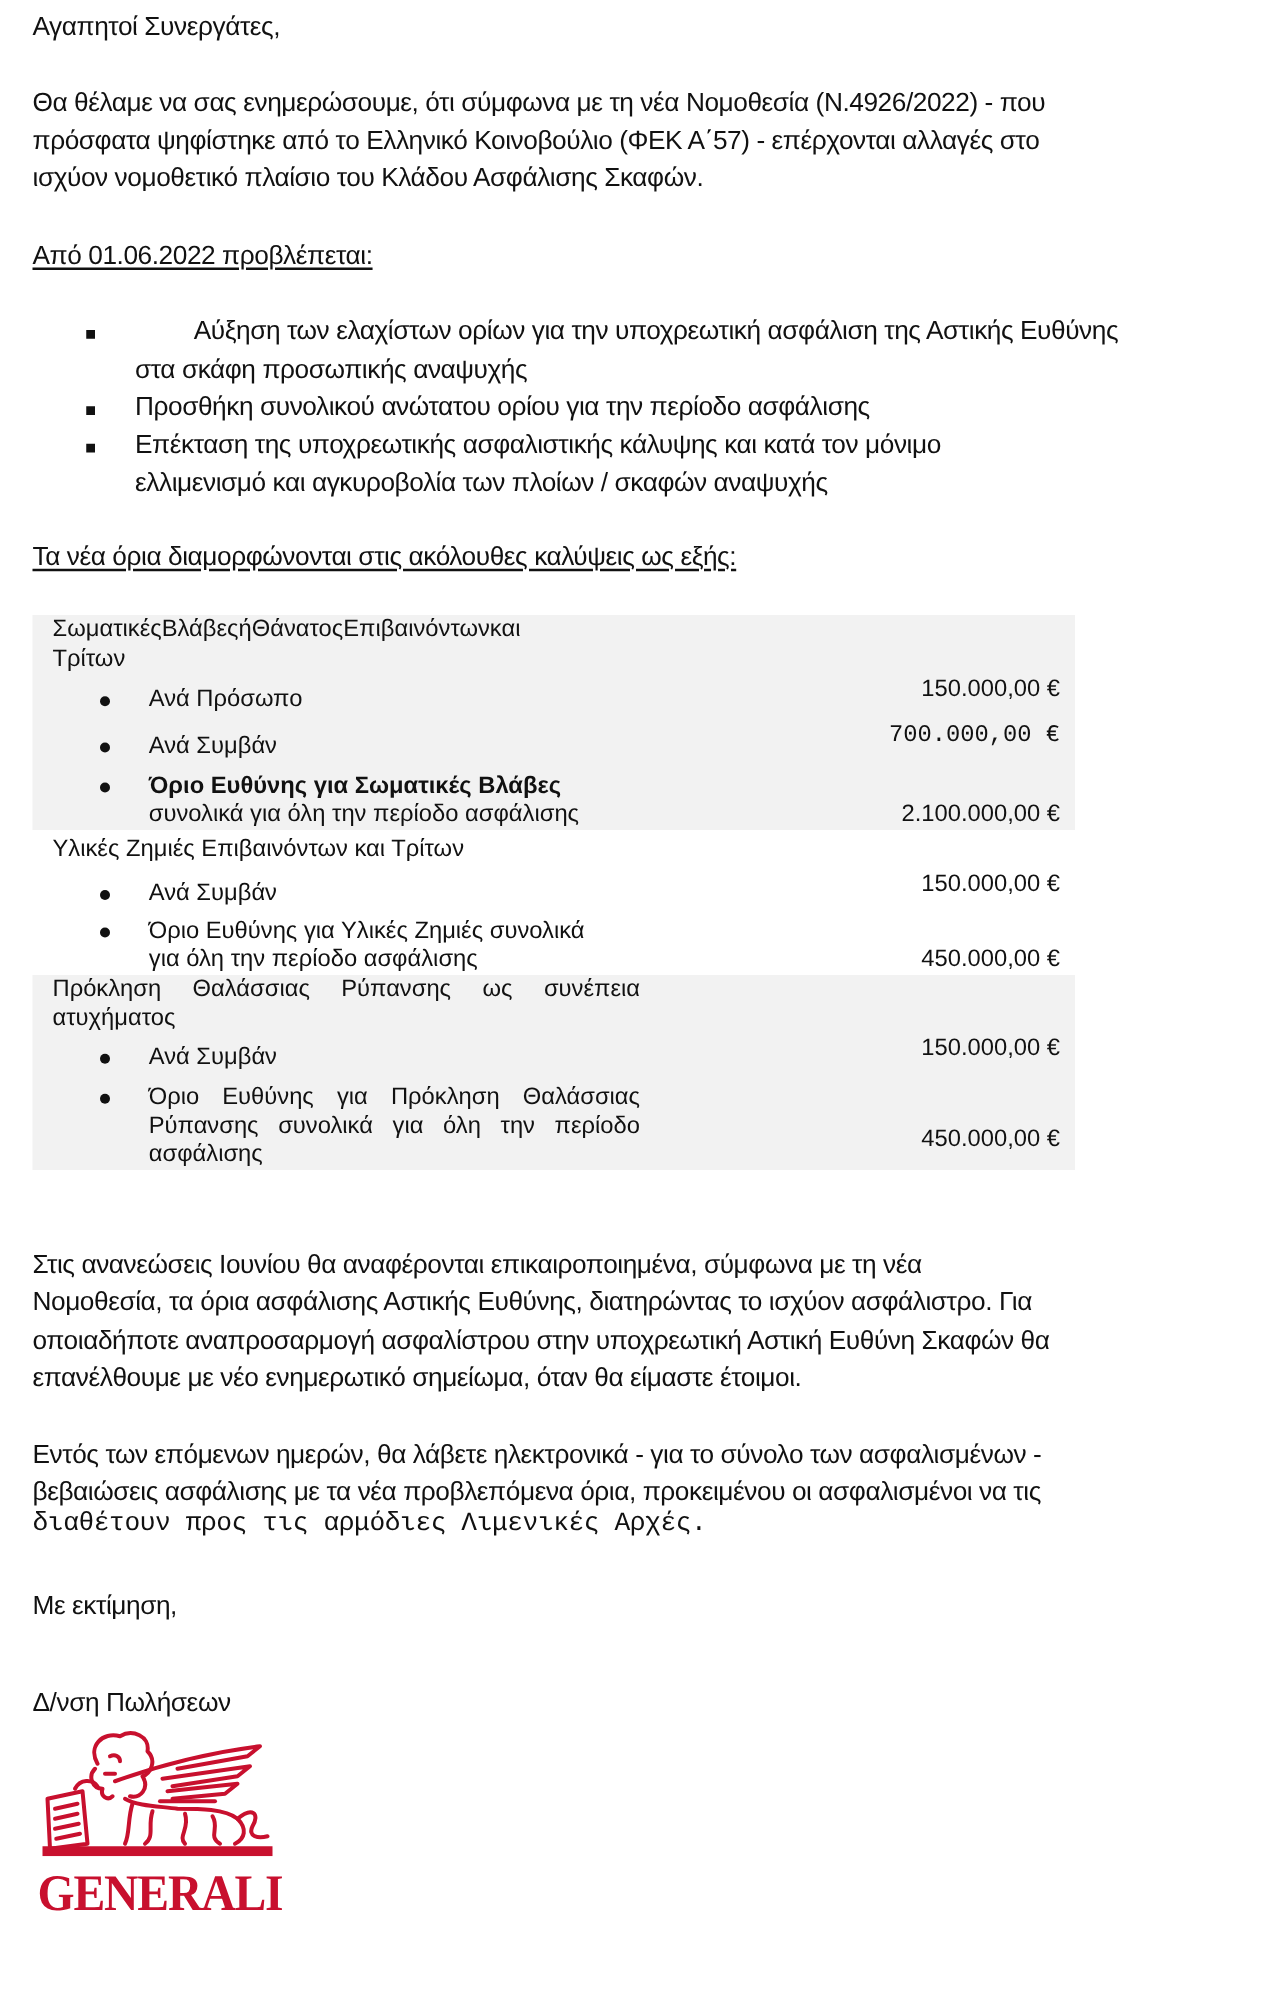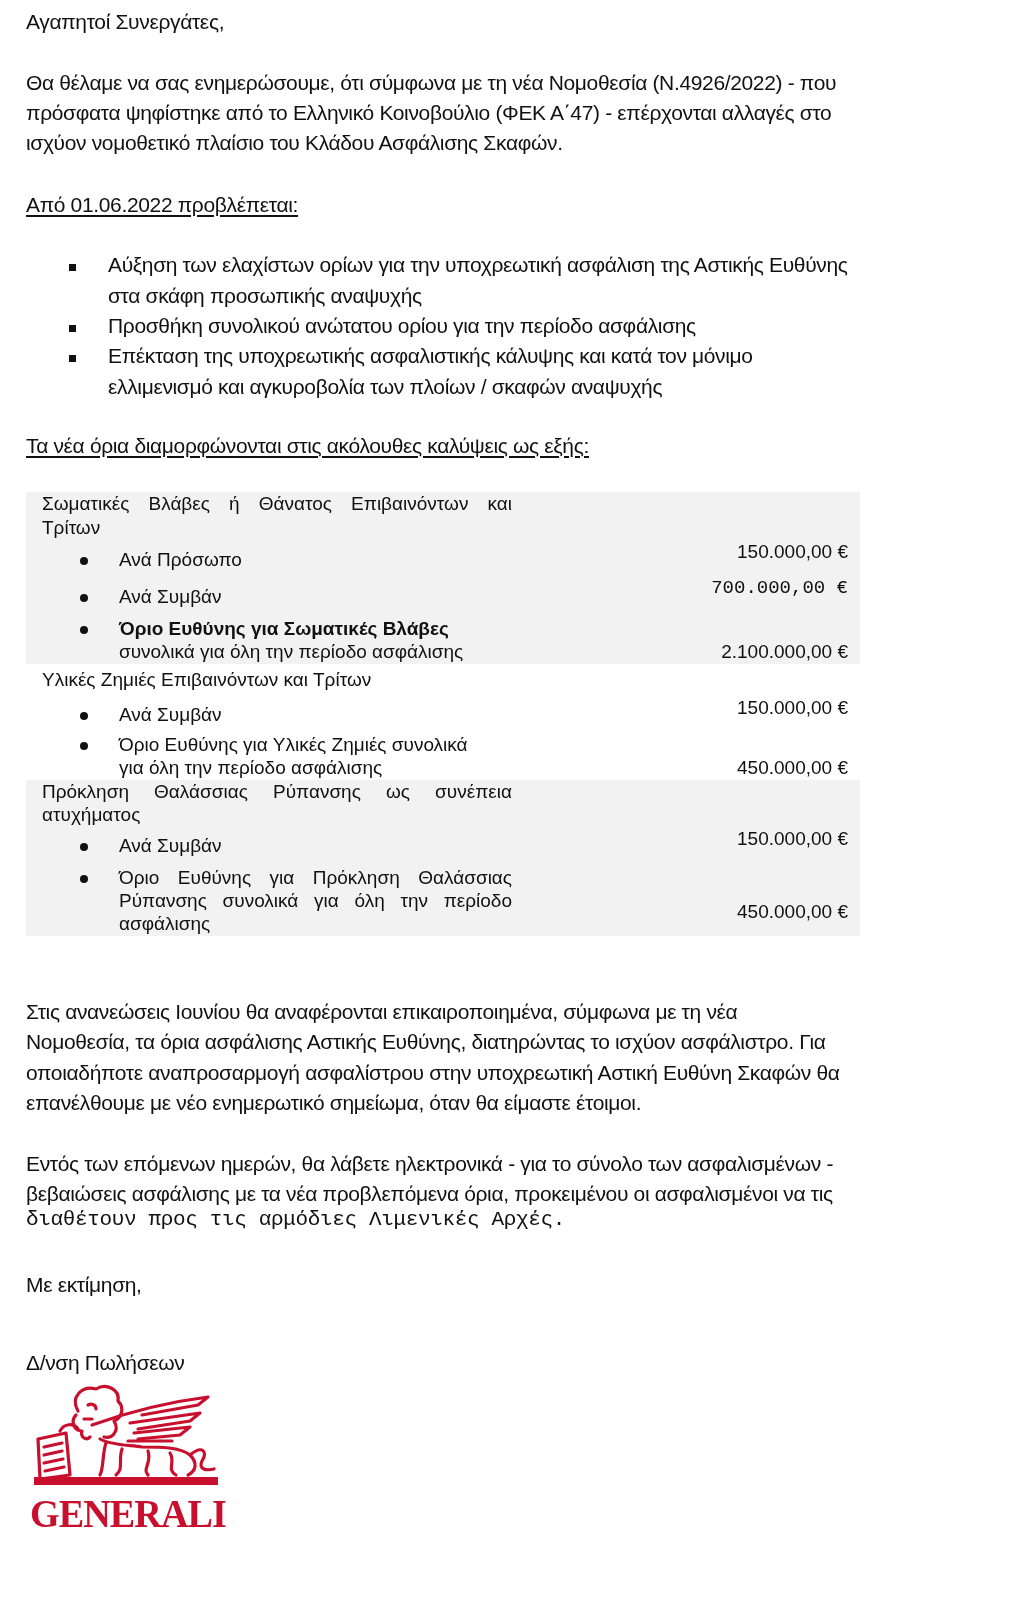--- a/index.html
+++ b/index.html
@@ -7,40 +7,40 @@
     .calibri { font-family: "Liberation Sans", sans-serif; font-size: 21px; letter-spacing: -0.35px; }
     .arial { font-family: "Liberation Sans", sans-serif; font-size: 19px; letter-spacing: 0px; }
     .line { position: absolute; left: 26px; white-space: nowrap; }
     .ul { text-decoration: underline; text-underline-offset: 3px; }
     .sq-bullet { position: absolute; width: 7px; height: 7px; background: #111; }
     .bul-text { position: absolute; left: 108px; white-space: nowrap; }
     .band { position: absolute; left: 26px; width: 834px; background: #f2f2f2; }
     .dot { position: absolute; left: 80px; width: 8px; height: 8px; border-radius: 50%; background: #111; }
     .tcell { position: absolute; white-space: nowrap; }
     .amount { position: absolute; right: 174px; white-space: nowrap; text-align: right; }
-    .justify-row { position: absolute; left: 42px; width: 470px; display: flex; justify-content: space-between; white-space: nowrap; }
+    .justify-row { position: absolute; left: 42px; width: 470px; display: flex; white-space: nowrap; }
     .logo { position: absolute; left: 30px; top: 1375px; width: 192px; height: 160px; }
   </style>
 </head>
 <body>
 
 <div class="line calibri" style="top:10px;">Αγαπητοί Συνεργάτες,</div>
 
 <div>
   <div class="line calibri" style="top:71px;">Θα θέλαμε να σας ενημερώσουμε, ότι σύμφωνα με τη νέα Νομοθεσία (Ν.4926/2022) - που</div>
-  <div class="line calibri" style="top:101px;">πρόσφατα ψηφίστηκε από το Ελληνικό Κοινοβούλιο (ΦΕΚ Α΄47) -  επέρχονται αλλαγές στο</div>
+  <div class="line calibri" style="top:101px;">πρόσφατα ψηφίστηκε από το Ελληνικό Κοινοβούλιο (ΦΕΚ Α΄57) -  επέρχονται αλλαγές στο</div>
   <div class="line calibri" style="top:131px;">ισχύον νομοθετικό πλαίσιο του Κλάδου Ασφάλισης Σκαφών.</div>
 </div>
 
 <div class="line calibri ul" style="top:193px;">Από 01.06.2022  προβλέπεται:</div>
 
 <div>
   <div>
     <span class="sq-bullet" style="left:69px; top:264px;"></span>
-    <div class="bul-text calibri" style="top:253px;">Αύξηση των ελαχίστων ορίων για την υποχρεωτική ασφάλιση της Αστικής Ευθύνης</div>
+    <div class="bul-text calibri" style="top:253px;margin-left:47px;">Αύξηση των ελαχίστων ορίων για την υποχρεωτική ασφάλιση της Αστικής Ευθύνης</div>
     <div class="bul-text calibri" style="top:284px;">στα σκάφη προσωπικής αναψυχής</div>
   </div>
   <div>
     <span class="sq-bullet" style="left:69px; top:325px;"></span>
     <div class="bul-text calibri" style="top:314px;">Προσθήκη συνολικού ανώτατου ορίου για την περίοδο ασφάλισης</div>
   </div>
   <div>
     <span class="sq-bullet" style="left:69px; top:355px;"></span>
     <div class="bul-text calibri" style="top:344px;">Επέκταση της υποχρεωτικής ασφαλιστικής κάλυψης και κατά τον μόνιμο</div>
     <div class="bul-text calibri" style="top:375px;">ελλιμενισμό και αγκυροβολία των πλοίων / σκαφών αναψυχής</div>

